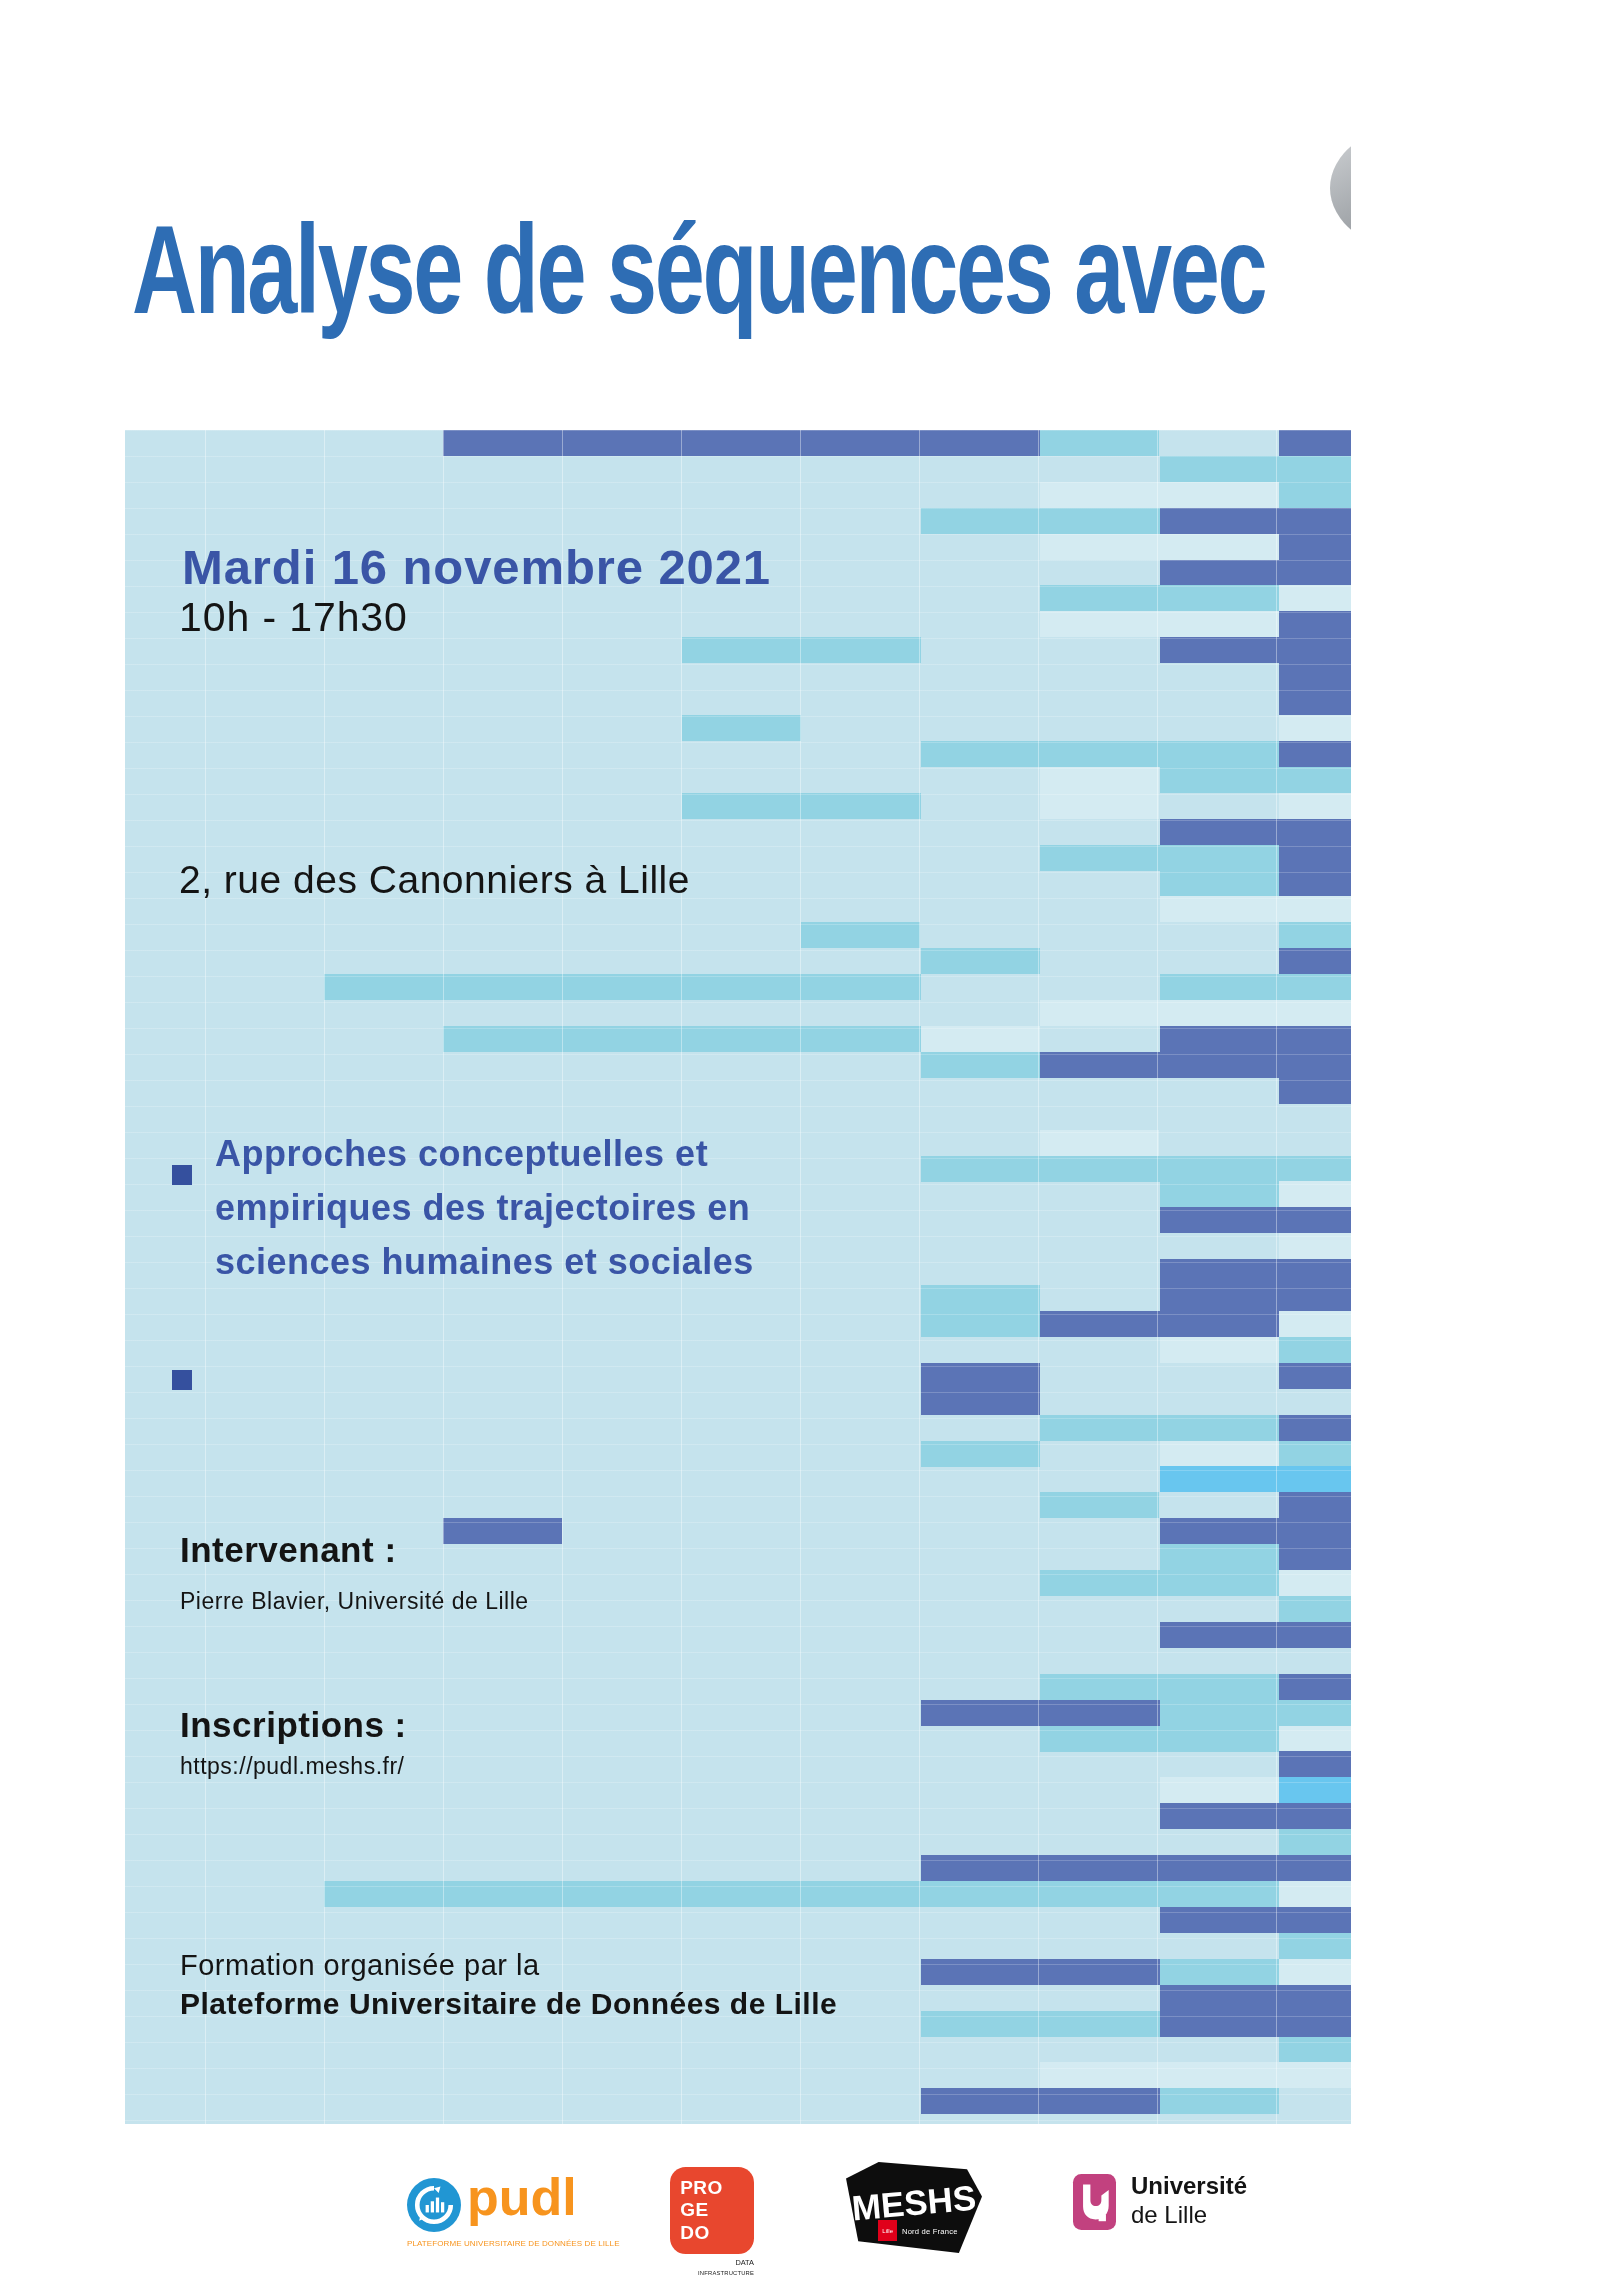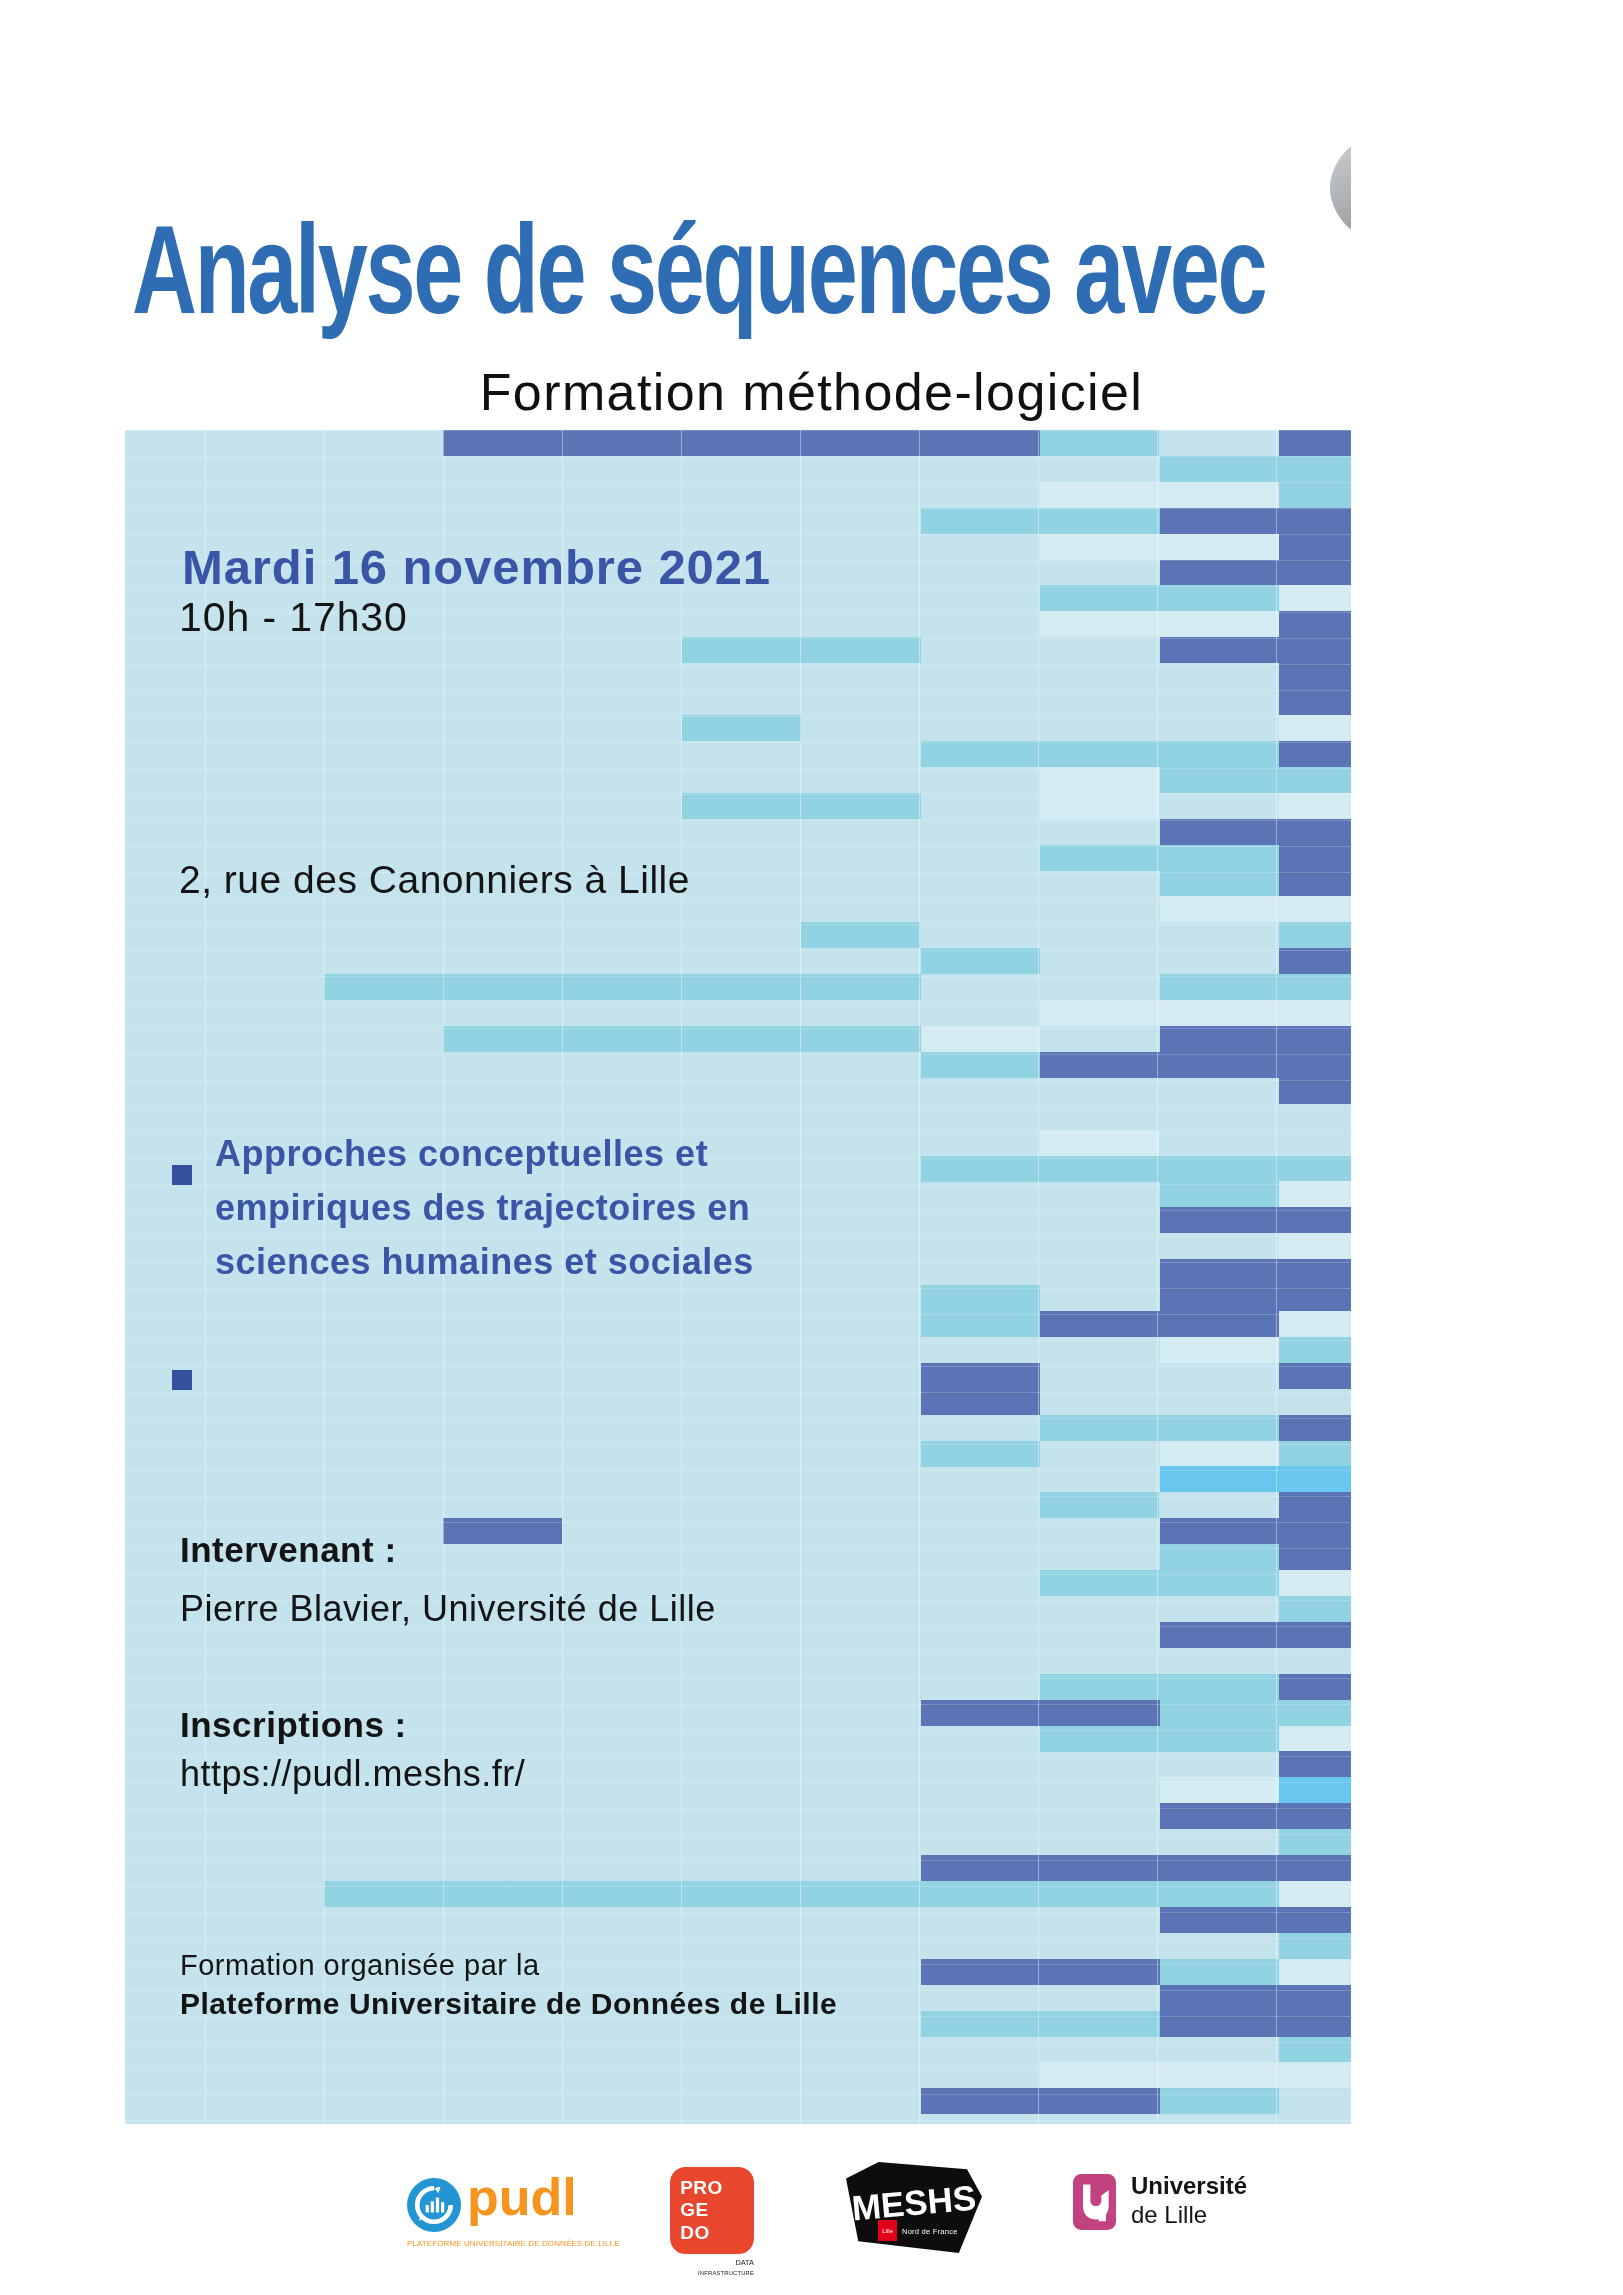--- a/index.html
+++ b/index.html
@@ -31,21 +31,21 @@
   .date{position:absolute;left:57px;top:109px;font-size:49px;font-weight:bold;color:#3A55A6;letter-spacing:0.9px;}
   .time{position:absolute;left:54px;top:164px;font-size:41px;color:#141414;letter-spacing:0.9px;text-align:right;}
   .venue{position:absolute;left:57px;top:324px;font-size:41px;font-weight:bold;color:#3A55A6;
          line-height:52px;letter-spacing:0.5px;}
   .address{position:absolute;left:54px;top:428px;font-size:39px;color:#141414;letter-spacing:0.5px;}
   .topic{position:absolute;left:90px;font-size:36px;color:#3A55A6;font-weight:bold;line-height:54px;letter-spacing:0.5px;}
   .topic1{top:697px;} .topic2{top:903px;}
   .bullet-sq{position:absolute;left:47px;width:20.4px;height:20.4px;background:#35509E;}
   .bsq1{top:735px;} .bsq2{top:940px;}
   .label{position:absolute;left:55px;font-size:35px;font-weight:bold;color:#141414;letter-spacing:0.5px;}
-  .plain{position:absolute;left:55px;font-size:36px;color:#141414;letter-spacing:0.5px;text-align:center;}
+  .plain{position:absolute;left:55px;font-size:23px;color:#141414;letter-spacing:0.5px;text-align:center;}
   .lab-interv{top:1100px;} .val-interv{top:1158px;}
   .lab-inscr{top:1275px;} .val-inscr{top:1323px;}
   .org1{position:absolute;left:55px;top:1519px;font-size:29px;color:#141414;letter-spacing:0.5px;}
   .org2{position:absolute;left:55px;top:1557px;font-size:30px;font-weight:bold;color:#141414;letter-spacing:0.5px;}
   
   .pudl-icon{position:absolute;left:407px;top:2178px;width:54px;height:54px;}
   .pudl-word{position:absolute;left:467px;top:2167px;font-size:52px;font-weight:bold;color:#F7941E;}
   .pudl-tag{position:absolute;left:407px;top:2239px;font-size:8px;letter-spacing:0.1px;color:#F7941E;white-space:nowrap;}
   .pg-box{position:absolute;left:670px;top:2167px;width:84px;height:87px;border-radius:15.7px;background:#E8472E;}
   .pg-line{position:absolute;left:10.2px;font-size:19px;font-weight:bold;color:#fff;letter-spacing:0.5px;line-height:1;}
@@ -66,21 +66,20 @@
 <body>
 
 <div class="page">
 
   <h1 class="title">Analyse de séquences avec</h1>
   <div class="r-logo">
     <div class="r-ring"></div>
     <div class="r-ring-hole"></div>
     <div class="r-letter">R</div>
   </div>
-  <div class="subtitle">Formation méthode-logiciel</div>
 
   <div class="panel">
     <div class="pattern" id="pattern-layer">
         <div class="seg" style="left: 318px; top: 0px; width: 597px; background: rgb(91, 116, 182);"></div>
         <div class="seg" style="left: 915px; top: 0px; width: 119px; background: rgb(146, 211, 227);"></div>
         <div class="seg" style="left: 1154px; top: 0px; width: 239px; background: rgb(91, 116, 182);"></div>
         <div class="seg" style="left: 1035px; top: 26px; width: 239px; background: rgb(146, 211, 227);"></div>
         <div class="seg" style="left: 1273px; top: 26px; width: 119px; background: rgb(212, 235, 242);"></div>
         <div class="seg" style="left: 915px; top: 52px; width: 239px; background: rgb(212, 235, 242);"></div>
         <div class="seg" style="left: 1154px; top: 52px; width: 119px; background: rgb(146, 211, 227);"></div>

